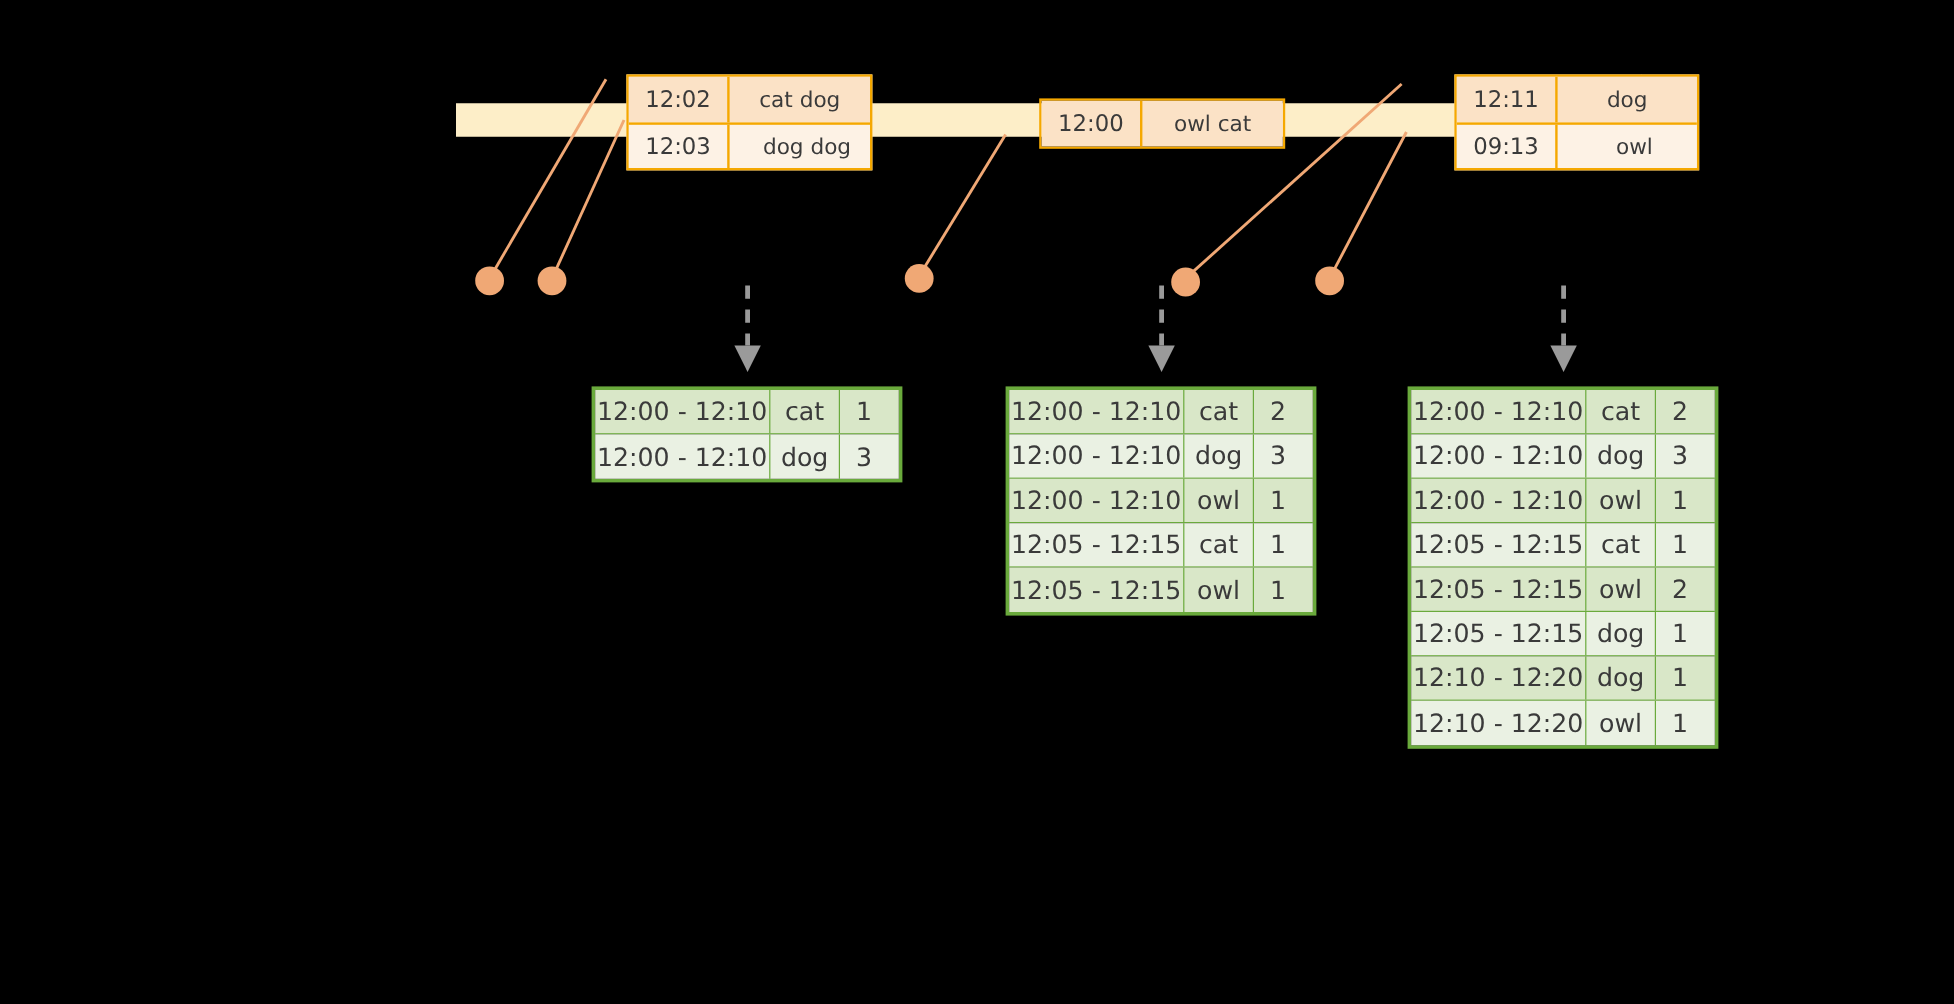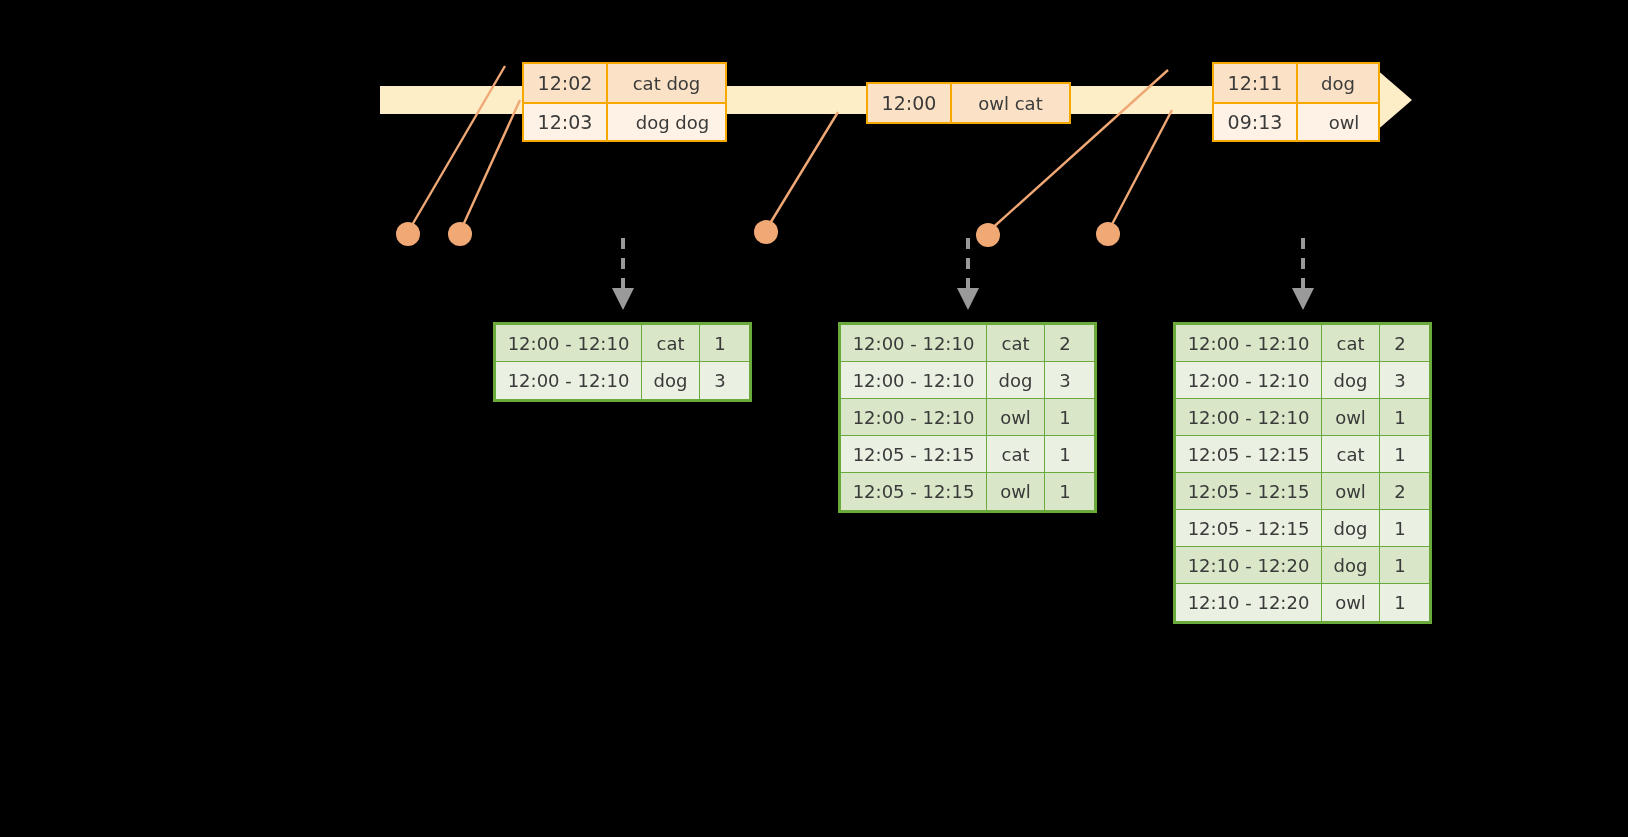--- a/index.html
+++ b/index.html
@@ -82,21 +82,21 @@
     border-bottom: 1px solid #6aaa3c;
   }
   .rrow:last-child { border-bottom: none; }
   .rrow.even { background: #d9e7c8; }
   .rrow.odd  { background: #eaf1e3; }
   .rcell {
     display: flex;
     align-items: center;
     justify-content: center;
     border-right: 1px solid #6aaa3c;
-    font-size: 18px;
+    font-size: 21px;
     box-sizing: border-box;
     white-space: nowrap;
   }
   .rcell:last-child { border-right: none; }
   .c-window { width: 146px; }
   .c-key    { width: 58px; }
   .c-count  { width: 40px; }
 </style>
 </head>
 <body>
@@ -152,21 +152,21 @@
     </div>
   </div>
 
   <div class="evt-group" style="left:866px; top:82px; width:205px;">
     <div class="evt-row dark">
       <div class="evt-time">12:00</div>
       <div class="evt-val">owl cat</div>
     </div>
   </div>
 
-  <div class="evt-group" style="left:1212px; top:62px; width:168px;">
+  <div class="evt-group" style="left:1212px; top:62px; width:204px;">
     <div class="evt-row dark">
       <div class="evt-time">12:11</div>
       <div class="evt-val">dog</div>
     </div>
     <div class="evt-row light">
       <div class="evt-time">09:13</div>
       <div class="evt-val">owl</div>
     </div>
   </div>
 

